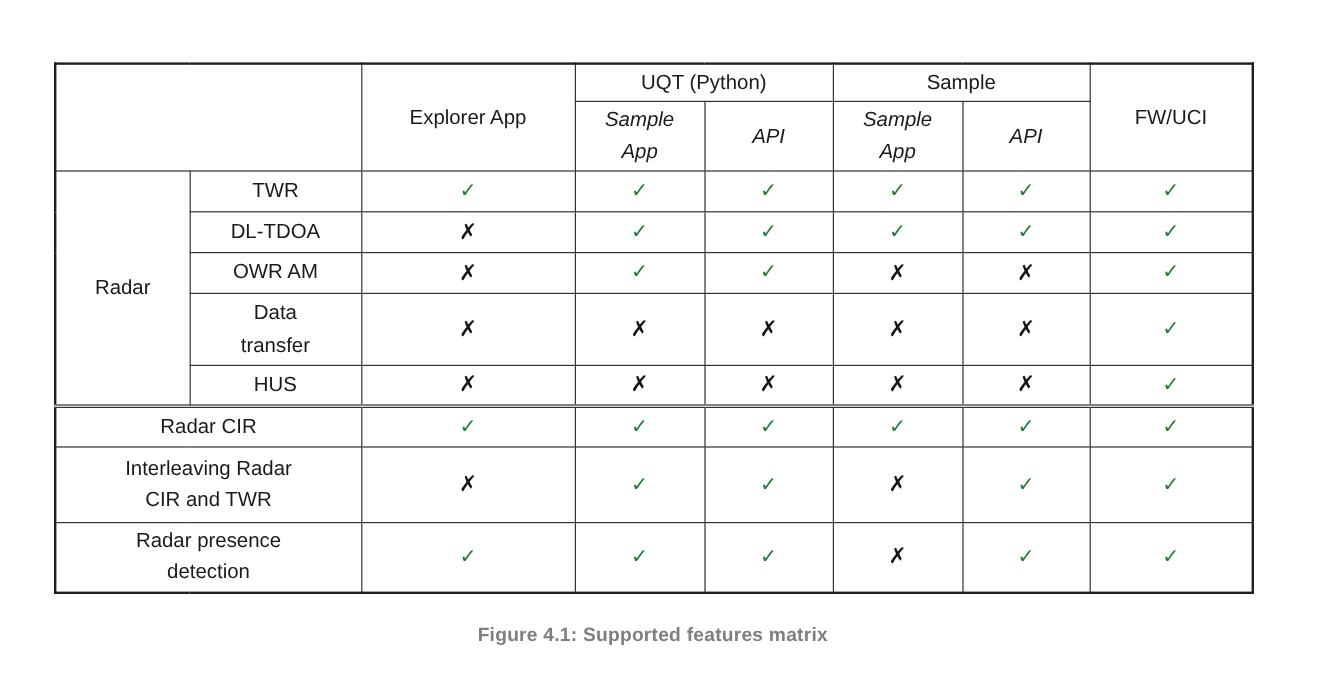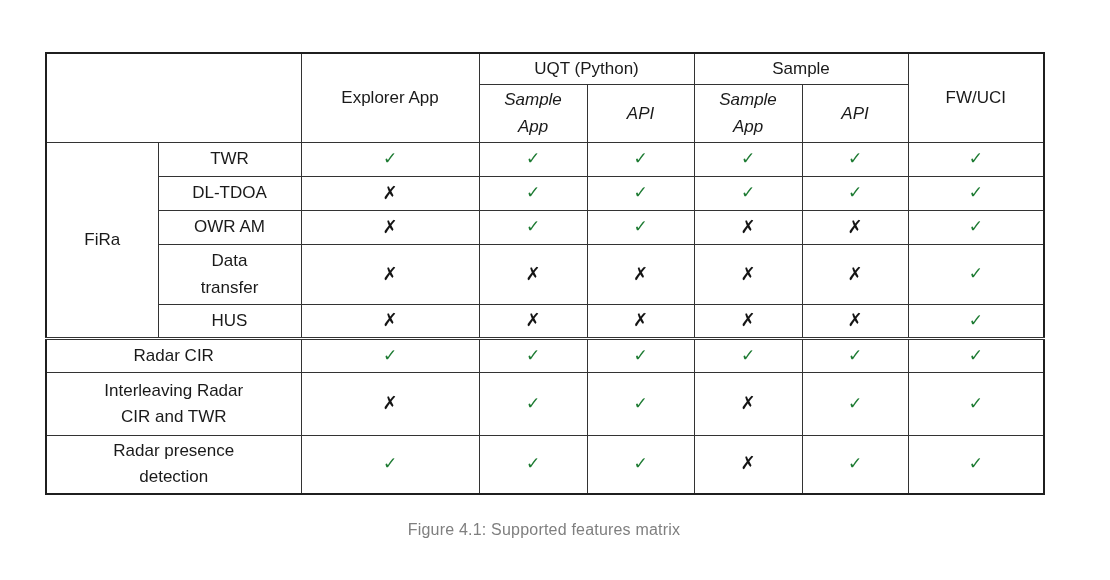--- a/index.html
+++ b/index.html
@@ -65,20 +65,21 @@
   .mark.check { color: var(--check); font-weight: 500; }
   .mark.cross { color: var(--cross); font-weight: 700; font-size: 18px; }
 
   .caption {
     width: 998px;
     margin-top: 26px;
     text-align: center;
     color: var(--caption);
     font-size: 16px;
     letter-spacing: 0.2px;
+    font-weight: bold;
   }
 </style>
 </head>
 <body>
 
 <div class="page">
 
   <table class="matrix">
     <colgroup>
       <col class="c-group">
@@ -102,21 +103,21 @@
     <tr class="h-sub-hdr">
       <td>Sample
 App</td>
       <td>API</td>
       <td>Sample
 App</td>
       <td>API</td>
     </tr>
 
     <tr class="h-std">
-      <td rowspan="5">FiRa</td>
+      <td rowspan="5">Radar</td>
       <td>TWR</td>
       <td class="mark check">✓</td>
       <td class="mark check">✓</td>
       <td class="mark check">✓</td>
       <td class="mark check">✓</td>
       <td class="mark check">✓</td>
       <td class="mark check">✓</td>
     </tr>
     <tr class="h-std">
       <td>DL-TDOA</td>

